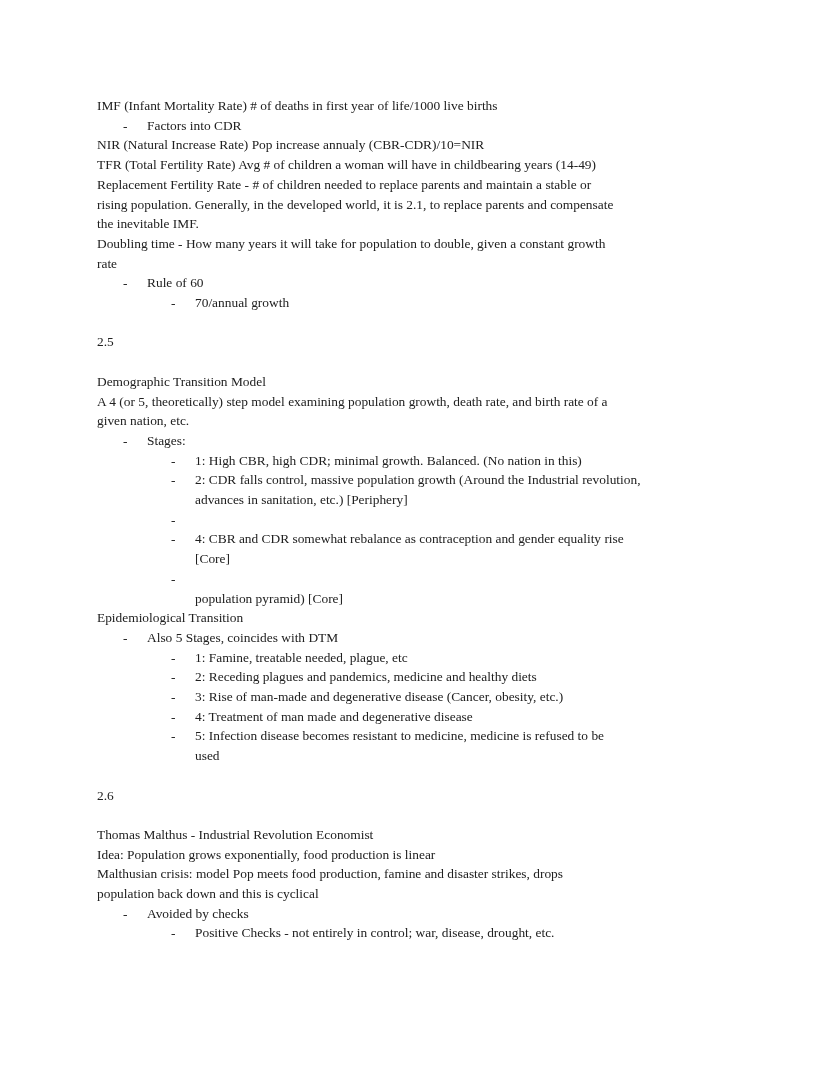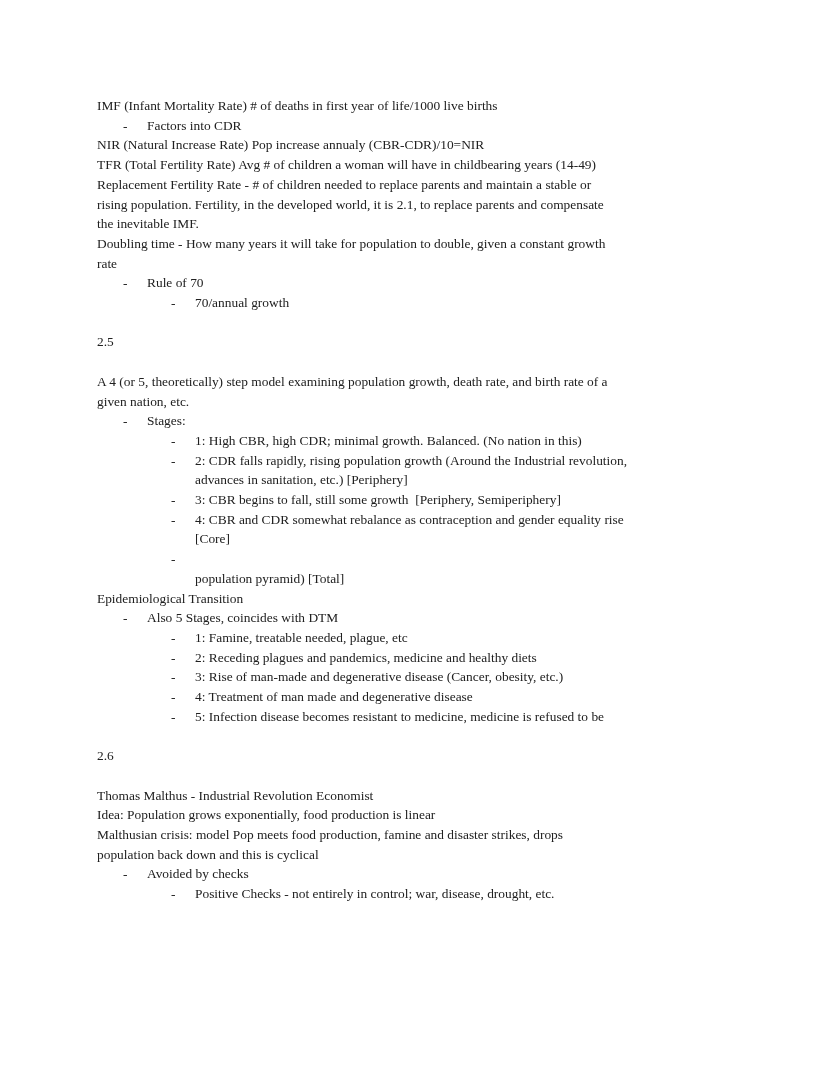--- a/index.html
+++ b/index.html
@@ -45,47 +45,49 @@
 </head>
 <body style="background: rgb(255, 255, 255);">
 
 <div class="page">
   <div class="content" style="color: rgb(32, 32, 32);">
       <div class="line i0"><span class="text">IMF (Infant Mortality Rate) # of deaths in first year of life/1000 live births</span></div>
       <div class="line i1"><span class="marker">-</span><span class="text">Factors into CDR</span></div>
       <div class="line i0"><span class="text">NIR (Natural Increase Rate) Pop increase annualy (CBR-CDR)/10=NIR</span></div>
       <div class="line i0"><span class="text">TFR (Total Fertility Rate) Avg # of children a woman will have in childbearing years (14-49)</span></div>
       <div class="line i0"><span class="text">Replacement Fertility Rate - # of children needed to replace parents and maintain a stable or</span></div>
-      <div class="line i0"><span class="text">rising population. Fertility, in the developed world, it is 2.1, to replace parents and compensate</span></div>
+      <div class="line i0"><span class="text">rising population. Generally, in the developed world, it is 2.1, to replace parents and compensate</span></div>
       <div class="line i0"><span class="text">the inevitable IMF.</span></div>
       <div class="line i0"><span class="text">Doubling time - How many years it will take for population to double, given a constant growth</span></div>
       <div class="line i0"><span class="text">rate</span></div>
-      <div class="line i1"><span class="marker">-</span><span class="text">Rule of 70</span></div>
+      <div class="line i1"><span class="marker">-</span><span class="text">Rule of 60</span></div>
       <div class="line i2"><span class="marker">-</span><span class="text">70/annual growth</span></div>
       <div class="line i0"><span class="text"></span></div>
       <div class="line i0"><span class="text">2.5</span></div>
       <div class="line i0"><span class="text"></span></div>
+      <div class="line i0"><span class="text">Demographic Transition Model</span></div>
       <div class="line i0"><span class="text">A 4 (or 5, theoretically) step model examining population growth, death rate, and birth rate of a</span></div>
       <div class="line i0"><span class="text">given nation, etc.</span></div>
       <div class="line i1"><span class="marker">-</span><span class="text">Stages:</span></div>
       <div class="line i2"><span class="marker">-</span><span class="text">1: High CBR, high CDR; minimal growth. Balanced. (No nation in this)</span></div>
-      <div class="line i2"><span class="marker">-</span><span class="text">2: CDR falls rapidly, rising population growth (Around the Industrial revolution,</span></div>
+      <div class="line i2"><span class="marker">-</span><span class="text">2: CDR falls control, massive population growth (Around the Industrial revolution,</span></div>
       <div class="line i2"><span class="text">advances in sanitation, etc.) [Periphery]</span></div>
-      <div class="line i2"><span class="marker">-</span><span class="text">3: CBR begins to fall, still some growth  [Periphery, Semiperiphery]</span></div>
+      <div class="line i2"><span class="marker">-</span></div>
       <div class="line i2"><span class="marker">-</span><span class="text">4: CBR and CDR somewhat rebalance as contraception and gender equality rise</span></div>
       <div class="line i2"><span class="text">[Core]</span></div>
       <div class="line i2"><span class="marker">-</span></div>
-      <div class="line i2"><span class="text">population pyramid) [Total]</span></div>
+      <div class="line i2"><span class="text">population pyramid) [Core]</span></div>
       <div class="line i0"><span class="text">Epidemiological Transition</span></div>
       <div class="line i1"><span class="marker">-</span><span class="text">Also 5 Stages, coincides with DTM</span></div>
       <div class="line i2"><span class="marker">-</span><span class="text">1: Famine, treatable needed, plague, etc</span></div>
       <div class="line i2"><span class="marker">-</span><span class="text">2: Receding plagues and pandemics, medicine and healthy diets</span></div>
       <div class="line i2"><span class="marker">-</span><span class="text">3: Rise of man-made and degenerative disease (Cancer, obesity, etc.)</span></div>
       <div class="line i2"><span class="marker">-</span><span class="text">4: Treatment of man made and degenerative disease</span></div>
       <div class="line i2"><span class="marker">-</span><span class="text">5: Infection disease becomes resistant to medicine, medicine is refused to be</span></div>
+      <div class="line i2"><span class="text">used</span></div>
       <div class="line i0"><span class="text"></span></div>
       <div class="line i0"><span class="text">2.6</span></div>
       <div class="line i0"><span class="text"></span></div>
       <div class="line i0"><span class="text">Thomas Malthus - Industrial Revolution Economist</span></div>
       <div class="line i0"><span class="text">Idea: Population grows exponentially, food production is linear</span></div>
       <div class="line i0"><span class="text">Malthusian crisis: model Pop meets food production, famine and disaster strikes, drops</span></div>
       <div class="line i0"><span class="text">population back down and this is cyclical</span></div>
       <div class="line i1"><span class="marker">-</span><span class="text">Avoided by checks</span></div>
       <div class="line i2"><span class="marker">-</span><span class="text">Positive Checks - not entirely in control; war, disease, drought, etc.</span></div>
     </div>

